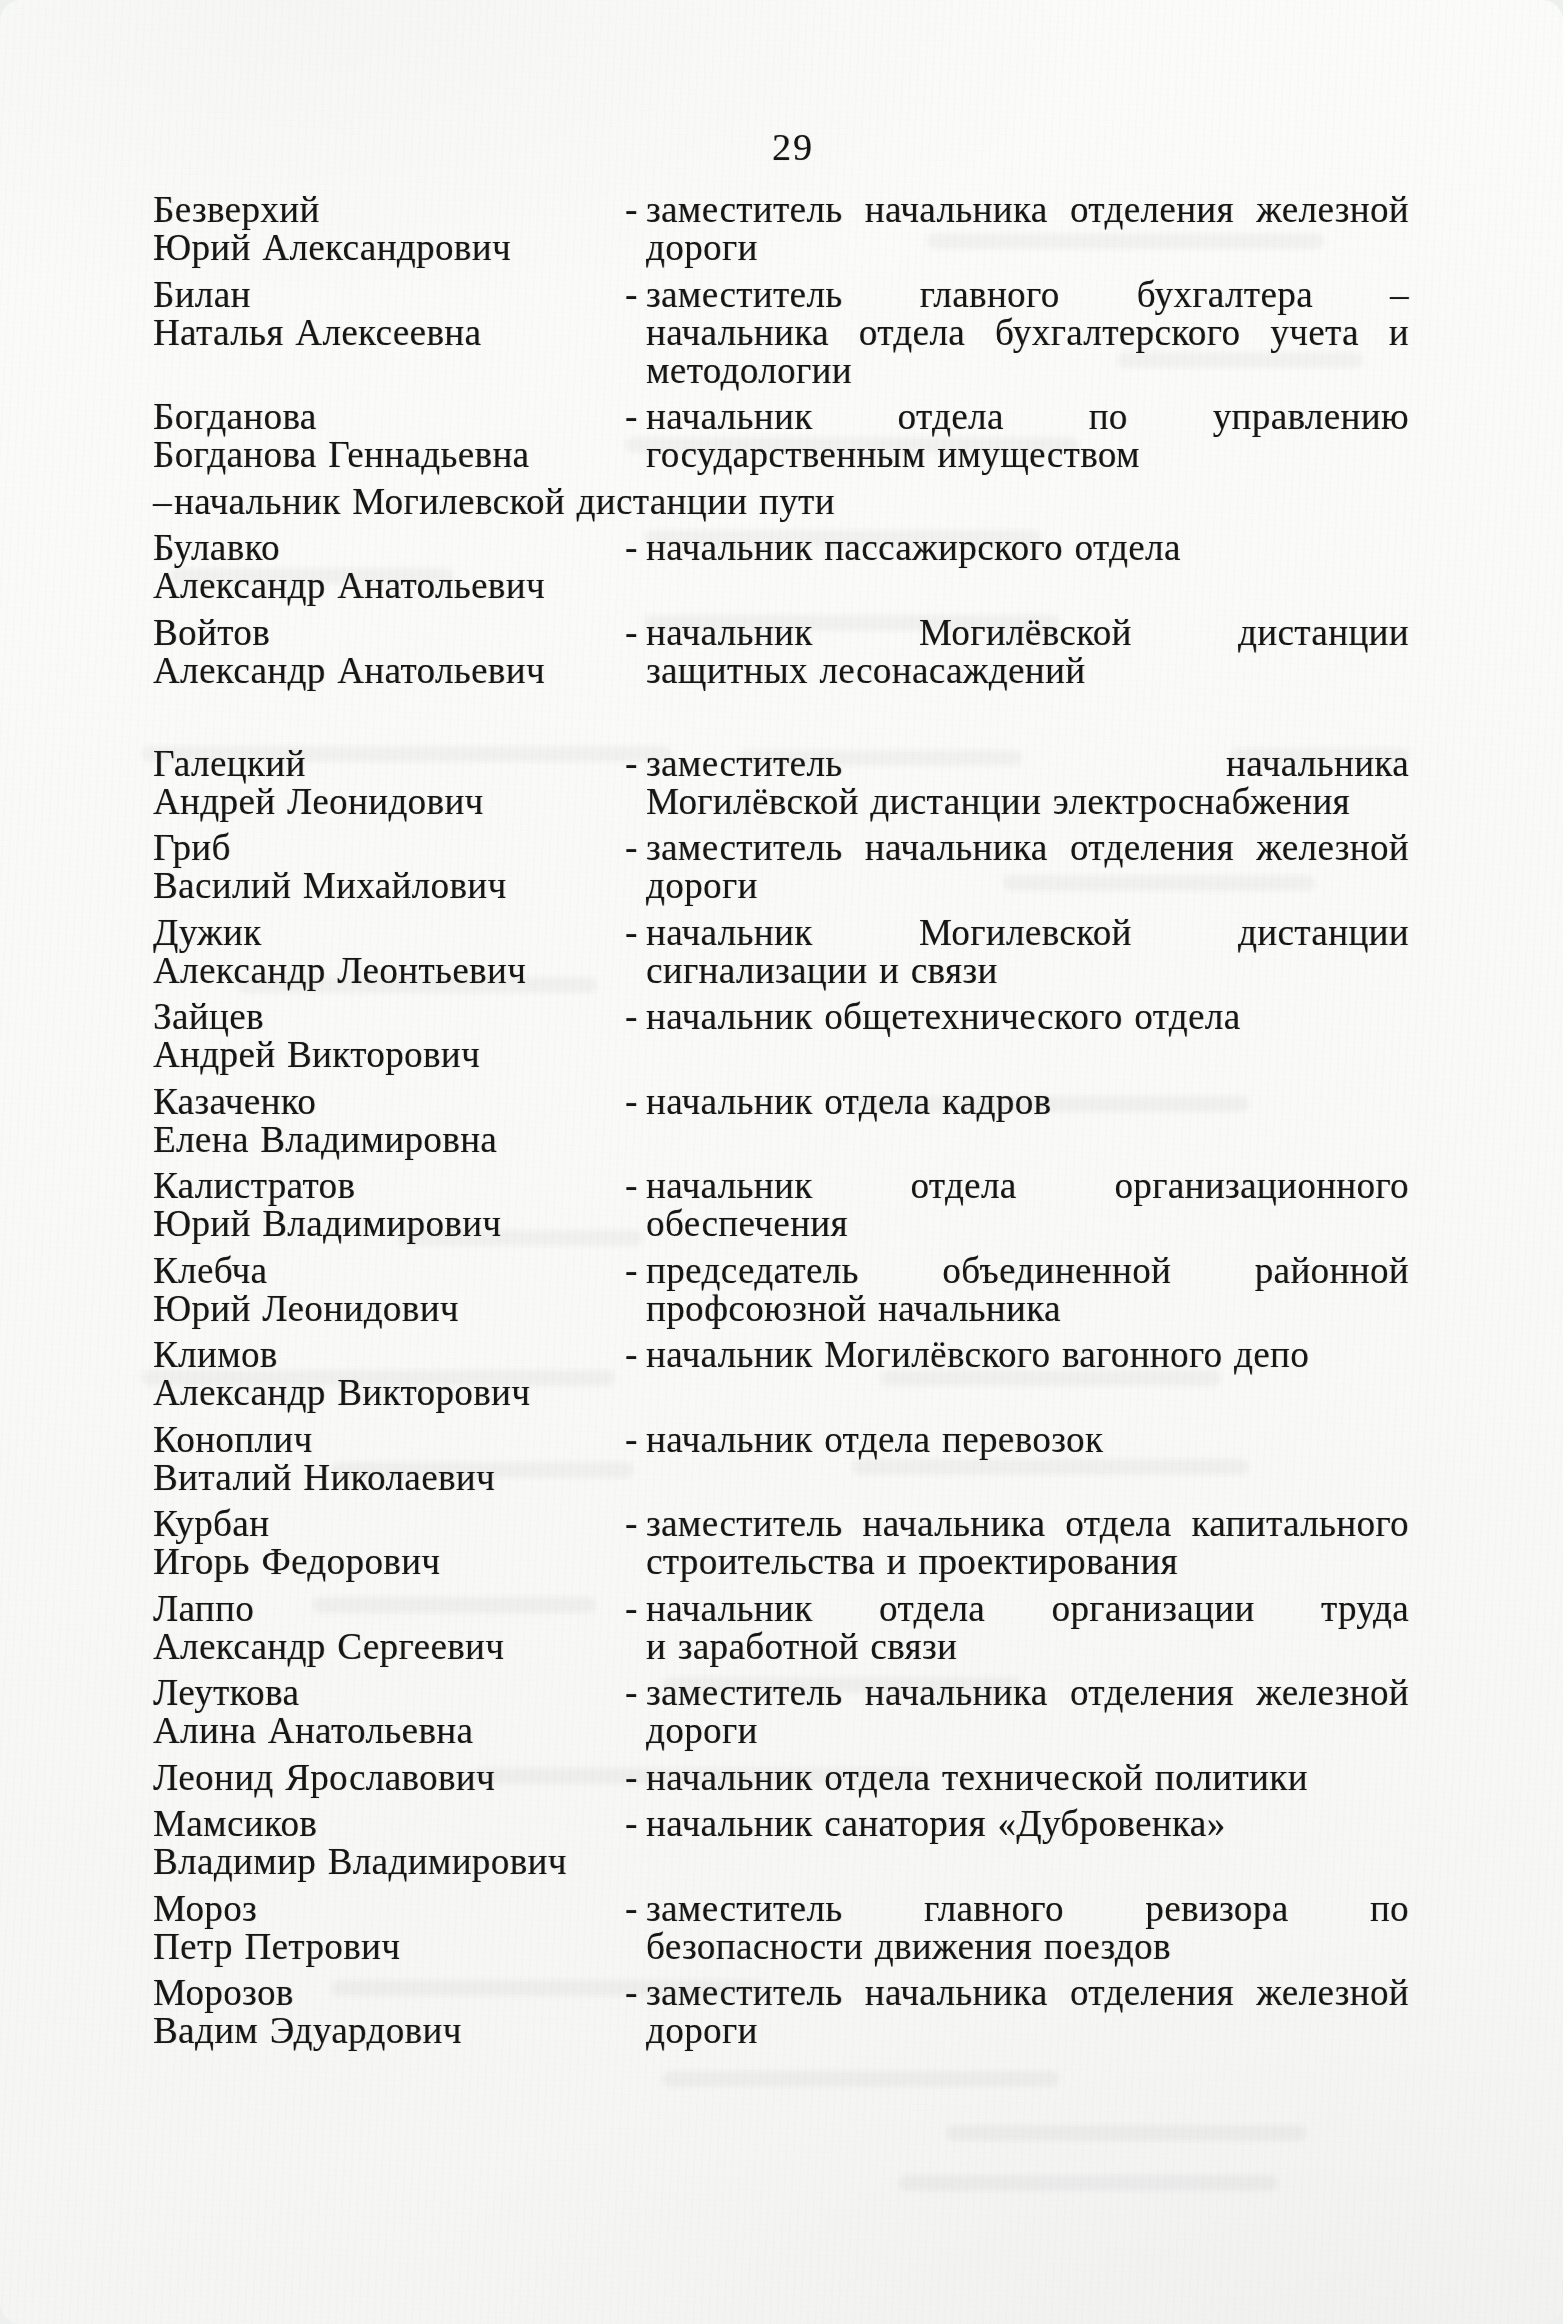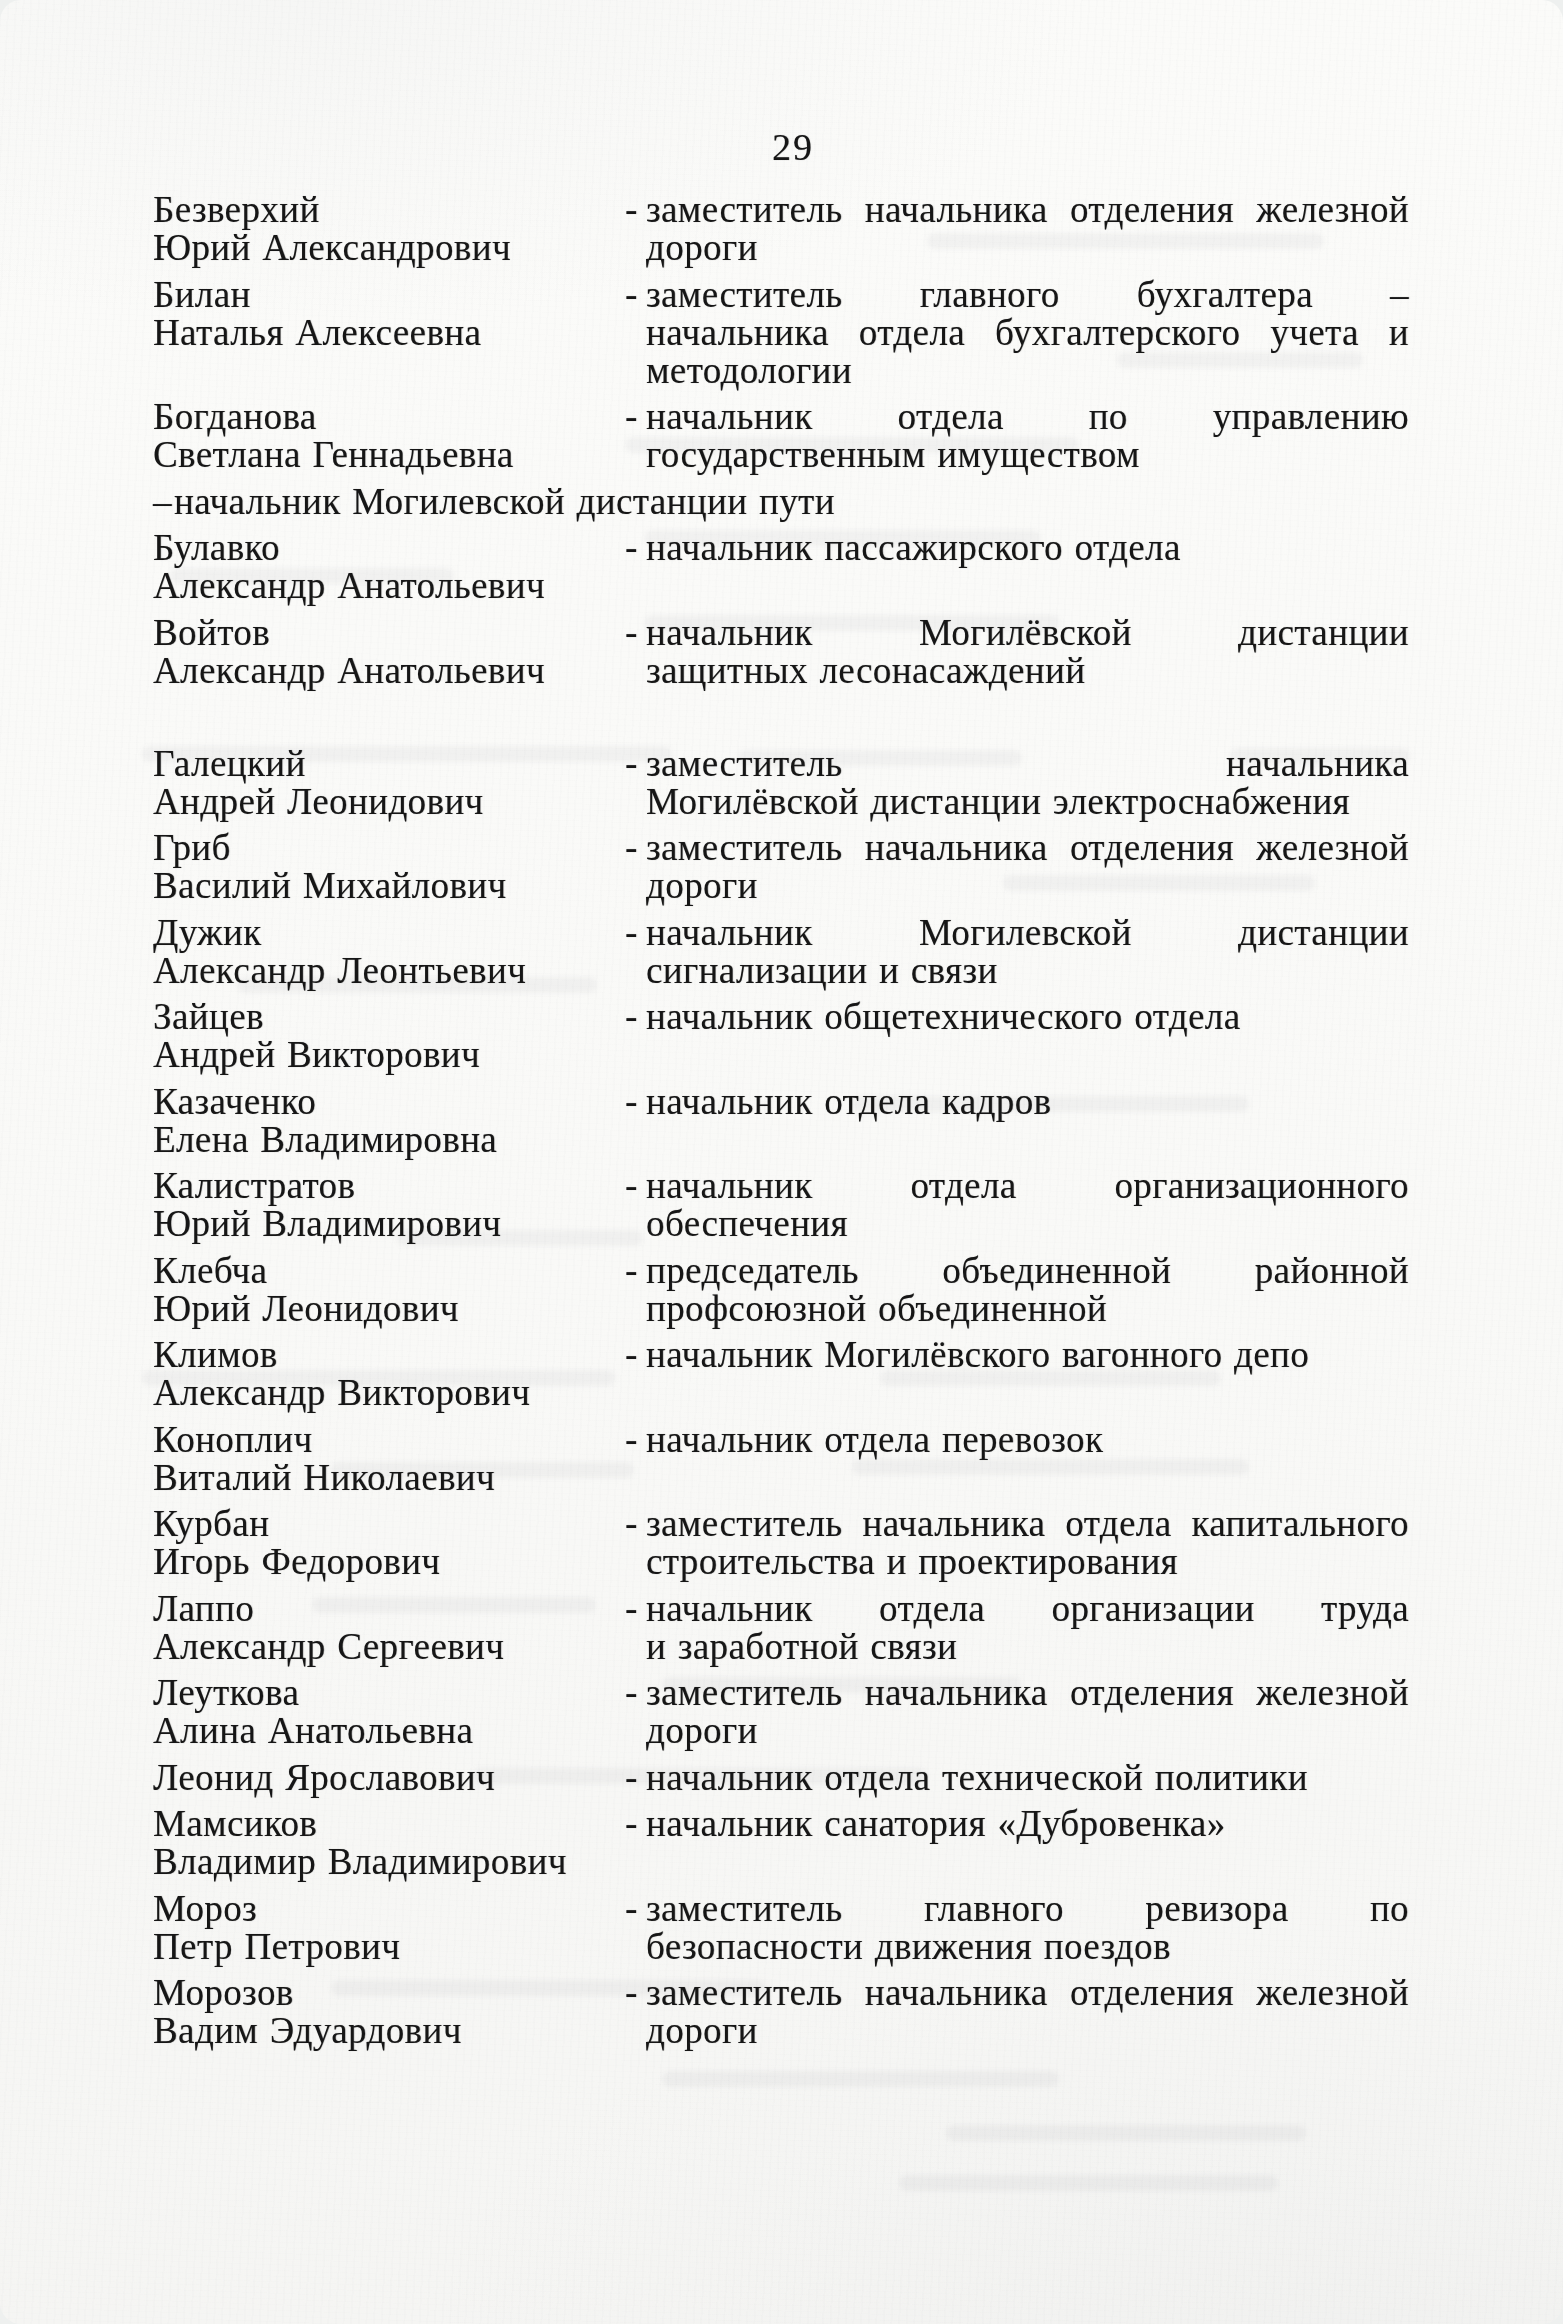--- a/index.html
+++ b/index.html
@@ -115,21 +115,21 @@
     <div class="pos">
           <div class="line j"><span class="dash">-</span>заместитель главного бухгалтера –</div>
           <div class="line j">начальника отдела бухгалтерского учета и</div>
           <div class="line">методологии</div>
         </div>
   </div>
 
   <div class="entry">
     <div class="name">
       <div class="line surname">Богданова</div>
-      <div class="line given">Светлана Геннадьевна</div>
+      <div class="line given">Богданова Геннадьевна</div>
     </div>
     <div class="pos">
           <div class="line j"><span class="dash">-</span>начальник отдела по управлению</div>
           <div class="line">государственным имуществом</div>
         </div>
   </div>
 
   <div class="entry">
     <div class="pos">
           <div class="line"><span class="dash">–</span>начальник Могилевской дистанции пути</div>
@@ -221,21 +221,21 @@
         </div>
   </div>
 
   <div class="entry">
     <div class="name">
       <div class="line surname">Клебча</div>
       <div class="line given">Юрий Леонидович</div>
     </div>
     <div class="pos">
           <div class="line j"><span class="dash">-</span>председатель объединенной районной</div>
-          <div class="line">профсоюзной объединенной</div>
+          <div class="line">профсоюзной начальника</div>
         </div>
   </div>
 
   <div class="entry">
     <div class="name">
       <div class="line surname">Климов</div>
       <div class="line given">Александр Викторович</div>
     </div>
     <div class="pos">
           <div class="line"><span class="dash">-</span>начальник Могилёвского вагонного депо</div>

